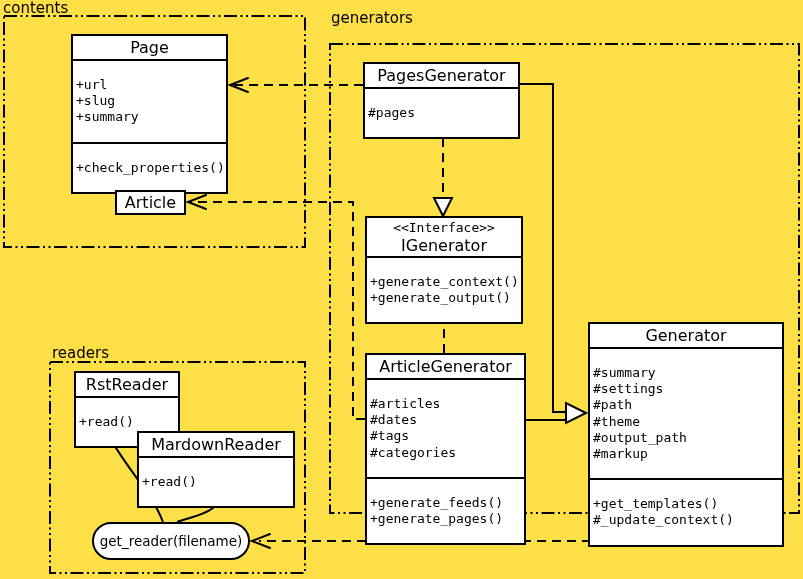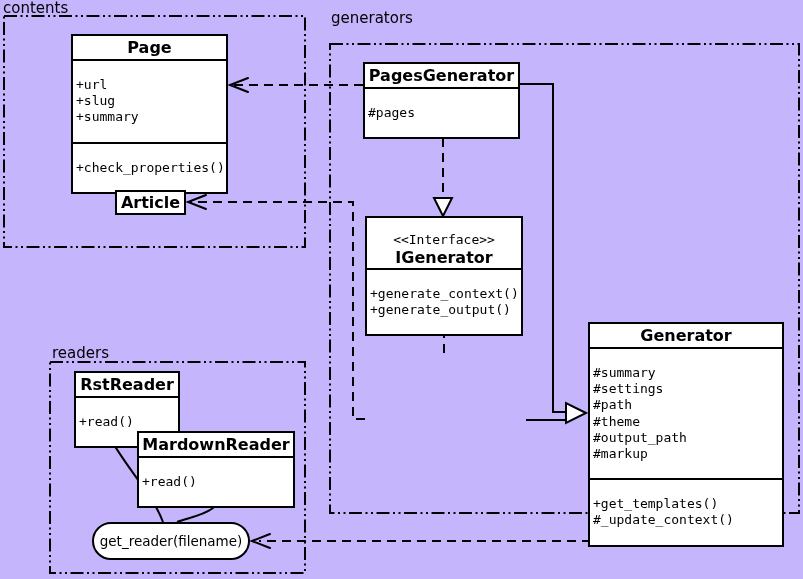--- a/index.html
+++ b/index.html
@@ -1,37 +1,37 @@
 <!DOCTYPE html>
 <html><head>
 <meta charset="utf-8">
 <style>
   html,body{margin:0;padding:0;background:#ffffff;}
   .canvas{
-    position:relative;width:803px;height:579px;background:#c4b5fd;
+    position:relative;width:803px;height:579px;background:#fde047;
     font-family:"DejaVu Sans","Liberation Sans",sans-serif;color:#000;
     overflow:hidden;
   }
   svg.layer{position:absolute;left:0;top:0;}
   .pkg-border{fill:none;stroke:#000;stroke-width:2;stroke-dasharray:13 3.5 2 3.5 2 3.5;}
   .solid{fill:none;stroke:#000;stroke-width:2;}
   .dash{fill:none;stroke:#000;stroke-width:2;stroke-dasharray:9 6;}
   .tri{fill:#fff;stroke:#000;stroke-width:2;stroke-linejoin:miter;}
   .openhead{fill:none;stroke:#000;stroke-width:2;stroke-linecap:round;}
   .pkg-label{position:absolute;font-size:15px;line-height:15px;white-space:nowrap;}
   .uml-class{
     position:absolute;background:#fff;border:2px solid #000;box-sizing:border-box;
   }
   .uml-title{
-    font-weight:bold;font-size:16px;line-height:23px;text-align:center;
+    font-weight:normal;font-size:16px;line-height:23px;text-align:center;
     white-space:nowrap;overflow:visible;
   }
   .uml-stereo{
     font-family:"DejaVu Sans Mono","Liberation Mono",monospace;
-    font-size:13px;line-height:15px;text-align:center;padding-top:14px;white-space:pre;
+    font-size:13px;line-height:15px;text-align:center;padding-top:2px;white-space:pre;
   }
   .uml-sec{border-top:2px solid #000;padding:16px 3px;}
   .m{
     font-family:"DejaVu Sans Mono","Liberation Mono",monospace;
     font-size:13px;line-height:16.2px;height:16.2px;white-space:pre;
   }
   .fn-box{
     display:flex;align-items:center;justify-content:center;
     font-size:13.5px;white-space:nowrap;border-radius:19px;
   }
@@ -123,20 +123,33 @@
 
   <div class="uml-class" style="left:365px;top:216px;width:158px">
     <div class="uml-stereo">&lt;&lt;Interface&gt;&gt;</div>
     <div class="uml-title" style="line-height:21px">IGenerator</div>
     <div class="uml-sec">
       <div class="m">+generate_context()</div>
       <div class="m">+generate_output()</div>
     </div>
   </div>
 
+  <div class="uml-class" style="left:365px;top:353px;width:161px">
+    <div class="uml-title">ArticleGenerator</div>
+    <div class="uml-sec">
+      <div class="m">#articles</div>
+      <div class="m">#dates</div>
+      <div class="m">#tags</div>
+      <div class="m">#categories</div>
+    </div>
+    <div class="uml-sec">
+      <div class="m">+generate_feeds()</div>
+      <div class="m">+generate_pages()</div>
+    </div>
+  </div>
 
   <div class="uml-class" style="left:588px;top:322px;width:196px">
     <div class="uml-title">Generator</div>
     <div class="uml-sec">
       <div class="m">#summary</div>
       <div class="m">#settings</div>
       <div class="m">#path</div>
       <div class="m">#theme</div>
       <div class="m">#output_path</div>
       <div class="m">#markup</div>

